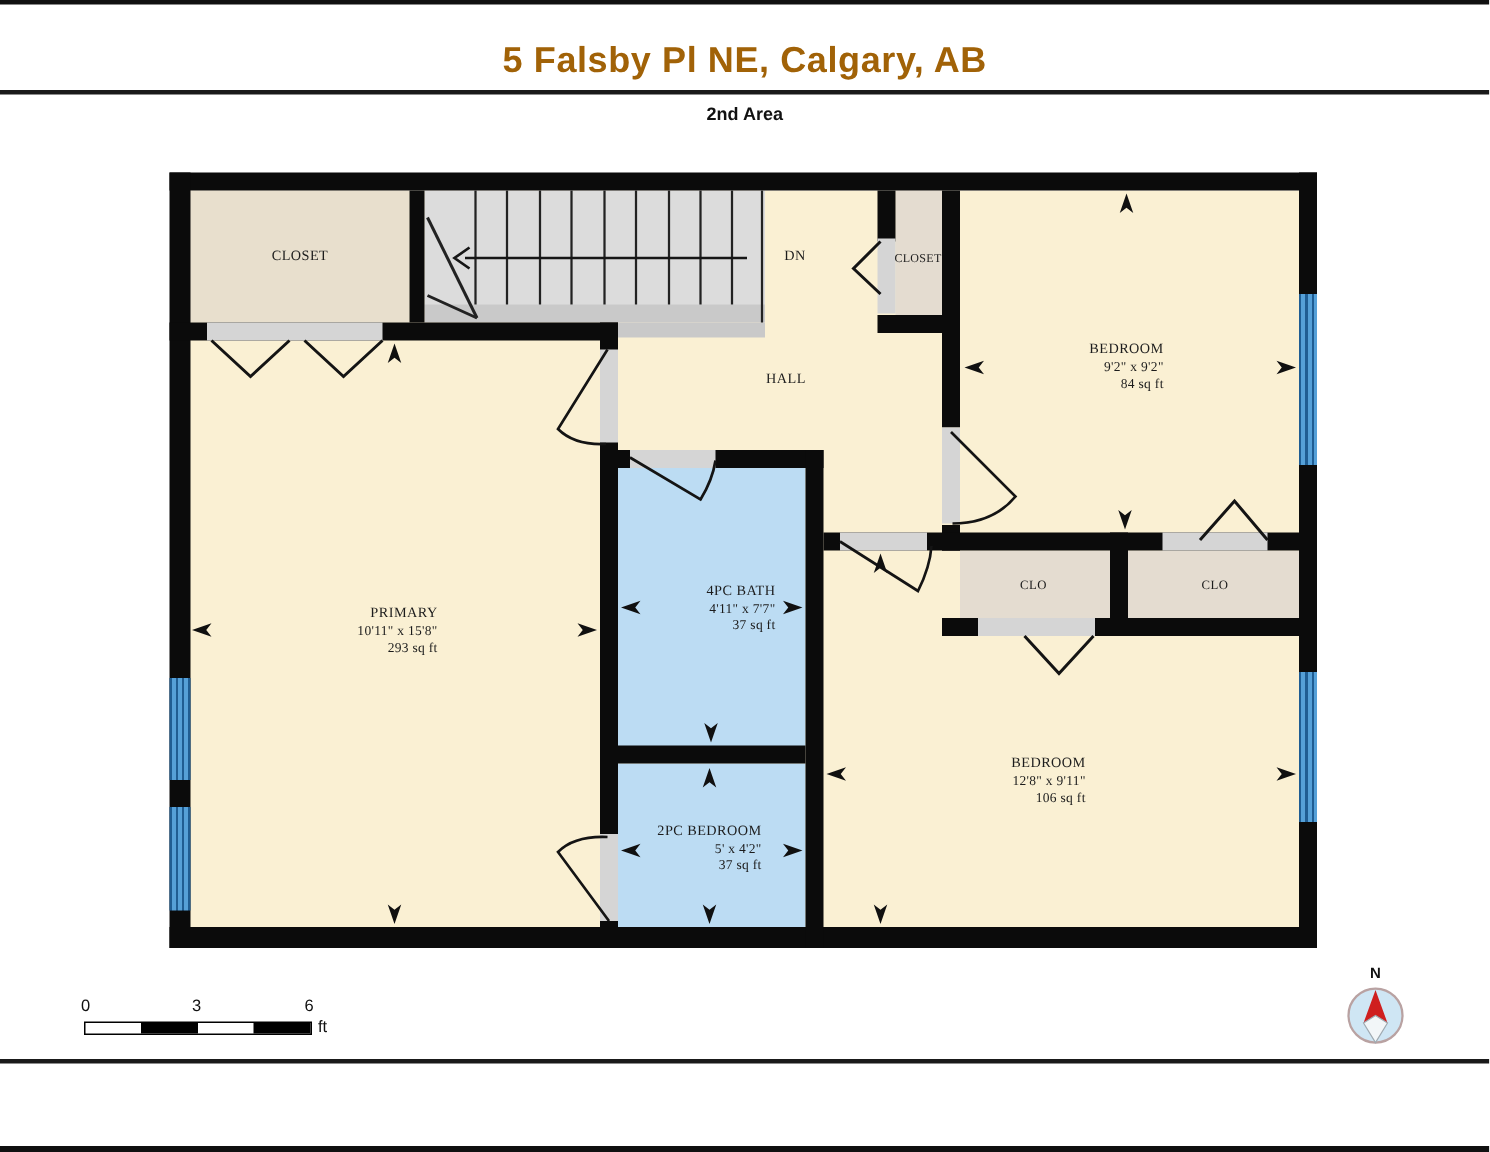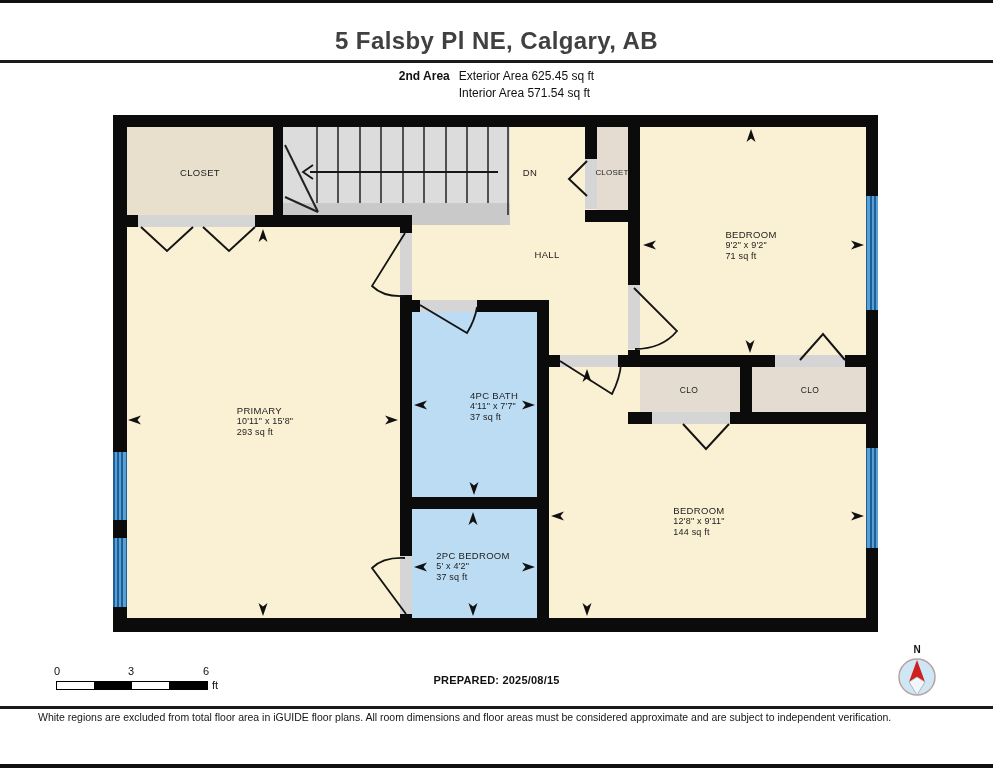--- a/index.html
+++ b/index.html
@@ -1,36 +1,36 @@
 <!DOCTYPE html>
 <html><head>
 <meta charset="utf-8">
 <style>
   html,body{margin:0;padding:0;background:#fff;}
   .page{position:relative;width:993px;height:768px;background:#fff;overflow:hidden;
         font-family:"Liberation Sans",sans-serif;color:#111;}
   .abs{position:absolute;}
   .edge-bar{position:absolute;left:0;width:993px;background:#101010;}
   .title{position:absolute;top:27px;left:0;width:100%;text-align:center;
-         font-size:24px;font-weight:bold;letter-spacing:.4px;color:#404040;}
+         font-size:24px;font-weight:bold;letter-spacing:.4px;color:#a16207;}
   .rule{position:absolute;left:0;width:100%;background:#1a1a1a;}
   .subheader{position:absolute;top:68px;left:0;width:100%;display:flex;
              justify-content:center;gap:9px;font-size:12px;line-height:17px;}
   .subheader .floor{font-weight:bold;}
   .subheader .areas div{white-space:nowrap;}
   
   .fill{position:absolute;}
   .wall{position:absolute;background:#0b0b0b;}
   .opening{position:absolute;background:#d5d5d5;}
   .strip{position:absolute;background:#c9c9c9;}
   .window{position:absolute;background:repeating-linear-gradient(90deg,
           #1f5d93 0 1.5px,#55a0d8 1.5px 4.2px);}
-  .room-label{position:absolute;transform:translate(-50%,-50%);text-align:left;
+  .room-label{position:absolute;transform:translate(-50%,-50%);text-align:right;
               white-space:nowrap;color:#1c1c1c;font-size:9.5px;line-height:11px;
-              letter-spacing:.3px;}
+              letter-spacing:.3px;font-family:Liberation Serif, serif;}
   .room-label .sub{font-size:9px;letter-spacing:.2px;}
   .tiny{font-size:8px;letter-spacing:.2px;}
   svg.overlay{position:absolute;left:0;top:0;pointer-events:none;}
   
   .scale-num{position:absolute;font-size:11px;transform:translateX(-50%);}
   .scale-bar{position:absolute;left:56px;top:681px;width:150px;height:7px;
              background:#fff;border:1px solid #000;}
   .scale-seg{position:absolute;top:0;height:7px;background:#000;}
   .scale-ft{position:absolute;left:212px;top:679px;font-size:11px;}
   .prepared{position:absolute;top:674px;left:0;width:100%;text-align:center;
@@ -45,24 +45,20 @@
 <div class="page">
 
   <div class="edge-bar" style="top:0;height:3px"></div>
   <div class="edge-bar" style="top:764px;height:4px"></div>
 
   <div class="title">5 Falsby Pl NE, Calgary, AB</div>
   <div class="rule" style="top:60px;height:3px"></div>
 
   <div class="subheader">
     <div class="floor">2nd Area</div>
-    <div class="areas">
-      <div>Exterior Area 625.45 sq ft</div>
-      <div>Interior Area 571.54 sq ft</div>
-    </div>
   </div>
 
   <div class="abs" style="left:0;top:0;width:993px;height:768px">
 
     <div class="fill" style="left:125px;top:127px;width:741px;height:493px;background:#faf0d3"></div>
     <div class="fill" style="left:125px;top:127px;width:148px;height:88px;background:#e8dfcd"></div>
     <div class="fill" style="left:283px;top:127px;width:227px;height:78px;background:#dcdcdc"></div>
     <div class="strip" style="left:283px;top:203px;width:227px;height:12px"></div>
     <div class="strip" style="left:412px;top:215px;width:98px;height:10px"></div>
     <div class="fill" style="left:597px;top:127px;width:31px;height:83px;background:#e4dcd0"></div>
@@ -164,27 +160,27 @@
 
     <div class="room-label" style="left:200px;top:172px">
       <div>CLOSET</div>
     </div>
     <div class="room-label" style="left:530px;top:172px">
       <div>DN</div>
     </div>
     <div class="room-label tiny" style="left:612px;top:172px">
       <div>CLOSET</div>
     </div>
-    <div class="room-label" style="left:547px;top:254px">
+    <div class="room-label" style="left:524px;top:254px">
       <div>HALL</div>
     </div>
     <div class="room-label" style="left:751px;top:245px">
       <div>BEDROOM</div>
       <div class="sub">9'2" x 9'2"</div>
-      <div class="sub">71 sq ft</div>
+      <div class="sub">84 sq ft</div>
     </div>
     <div class="room-label" style="left:265px;top:421px">
       <div>PRIMARY</div>
       <div class="sub">10'11" x 15'8"</div>
       <div class="sub">293 sq ft</div>
     </div>
     <div class="room-label" style="left:494px;top:406px">
       <div>4PC BATH</div>
       <div class="sub">4'11" x 7'7"</div>
       <div class="sub">37 sq ft</div>
@@ -196,38 +192,36 @@
     </div>
     <div class="room-label" style="left:689px;top:390px;font-size:8.5px">
       <div>CLO</div>
     </div>
     <div class="room-label" style="left:810px;top:390px;font-size:8.5px">
       <div>CLO</div>
     </div>
     <div class="room-label" style="left:699px;top:521px">
       <div>BEDROOM</div>
       <div class="sub">12'8" x 9'11"</div>
-      <div class="sub">144 sq ft</div>
+      <div class="sub">106 sq ft</div>
     </div>
   </div>
 
   <div class="scale-num" style="left:57px;top:665px">0</div>
   <div class="scale-num" style="left:131px;top:665px">3</div>
   <div class="scale-num" style="left:206px;top:665px">6</div>
   <div class="scale-bar">
     <div class="scale-seg" style="left:37px;width:38px"></div>
     <div class="scale-seg" style="left:112px;width:38px"></div>
   </div>
   <div class="scale-ft">ft</div>
 
-  <div class="prepared">PREPARED: 2025/08/15</div>
 
   <div class="compass-n">N</div>
   <svg class="abs" style="left:894px;top:655px" width="46" height="46" viewBox="0 0 46 46">
     <circle cx="23" cy="22" r="18" fill="#cfe6f4" stroke="#b9a2a2" stroke-width="1.5"></circle>
     <path d="M23,5 L31,27 L23,22 L15,27 Z" fill="#cf1f1f"></path>
     <path d="M15,27 L23,22 L31,27 L23,40 Z" fill="#f2f6f8" stroke="#9fa9b0" stroke-width="0.8"></path>
   </svg>
 
   <div class="rule" style="top:706px;height:2.5px"></div>
-  <div class="disclaimer">White regions are excluded from total floor area in iGUIDE floor plans. All room dimensions and floor areas must be considered approximate and are subject to independent verification.</div>
 
 </div>
 
 </body></html>

